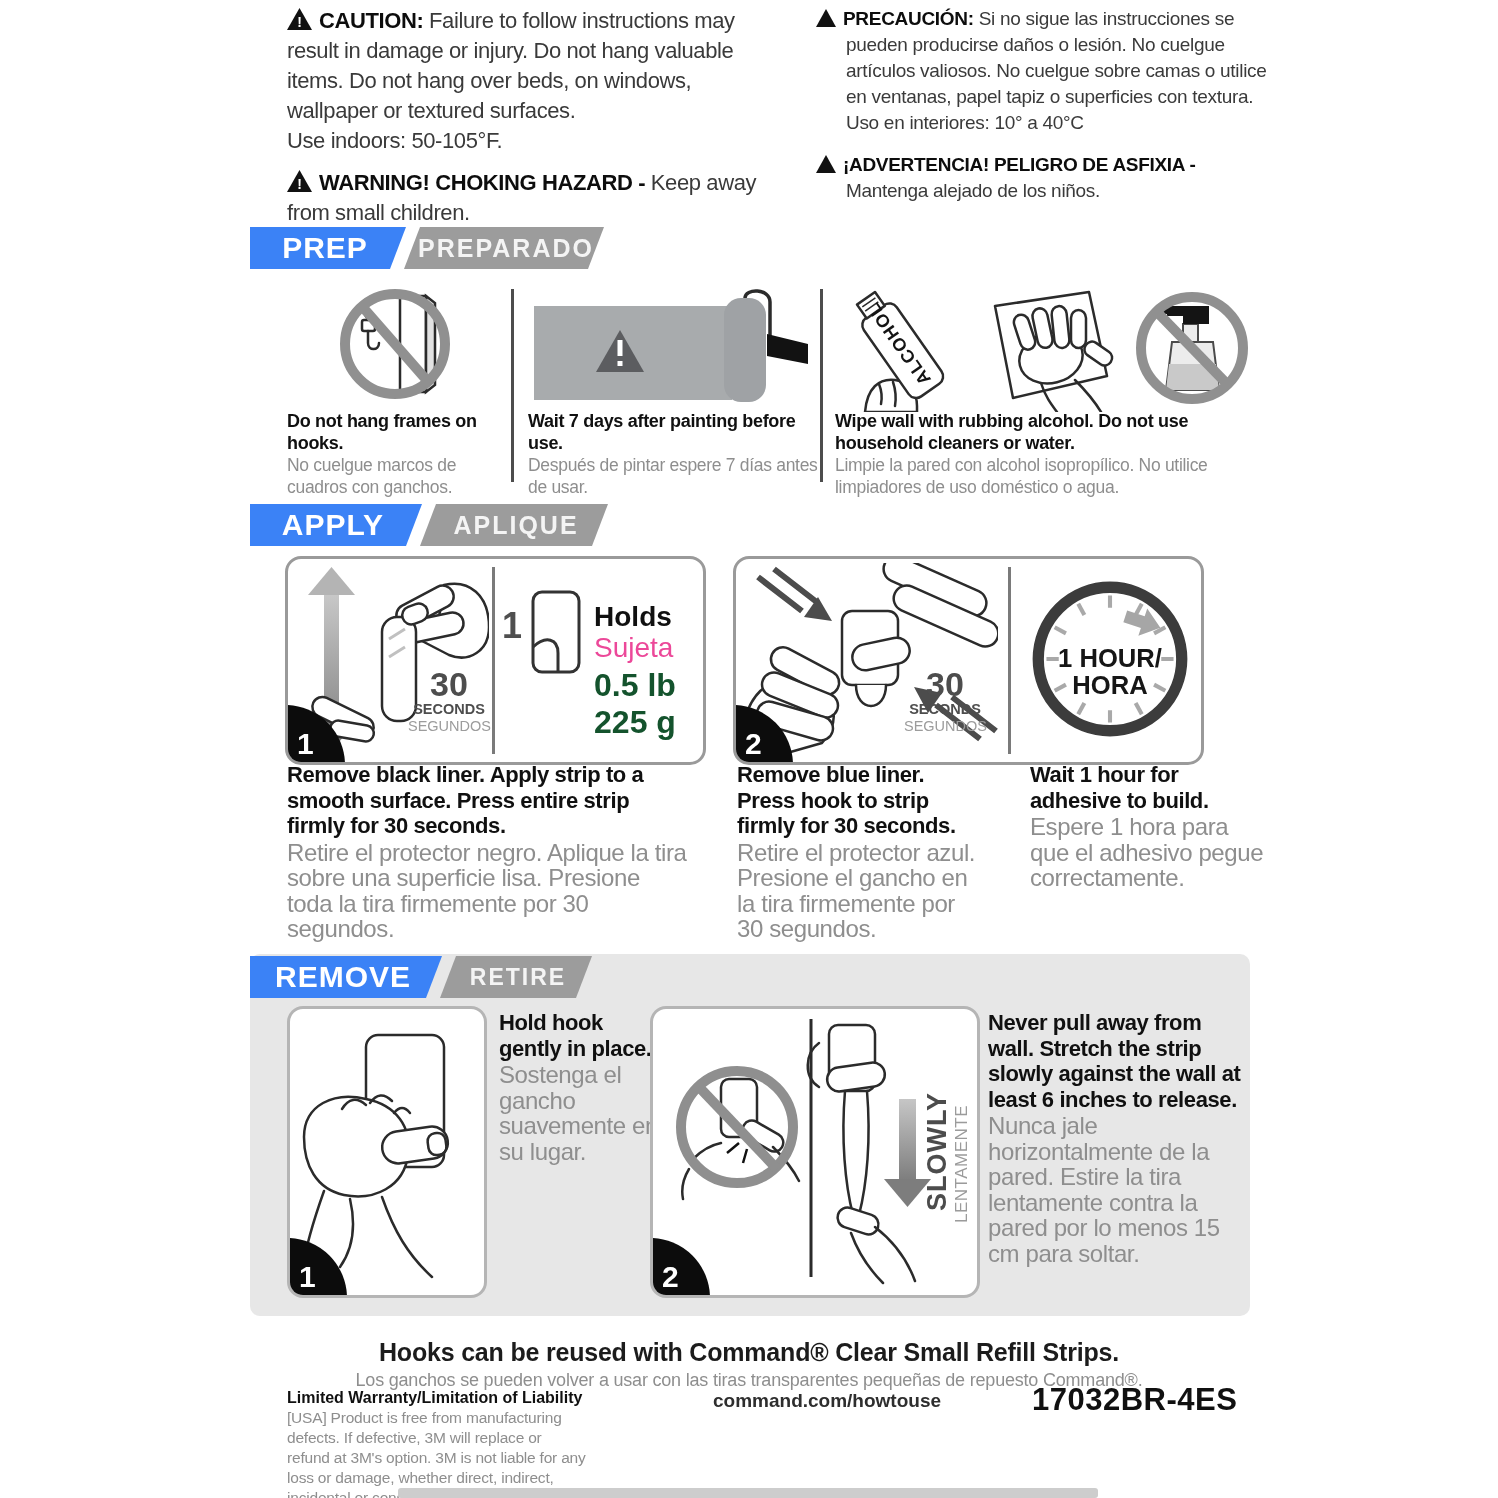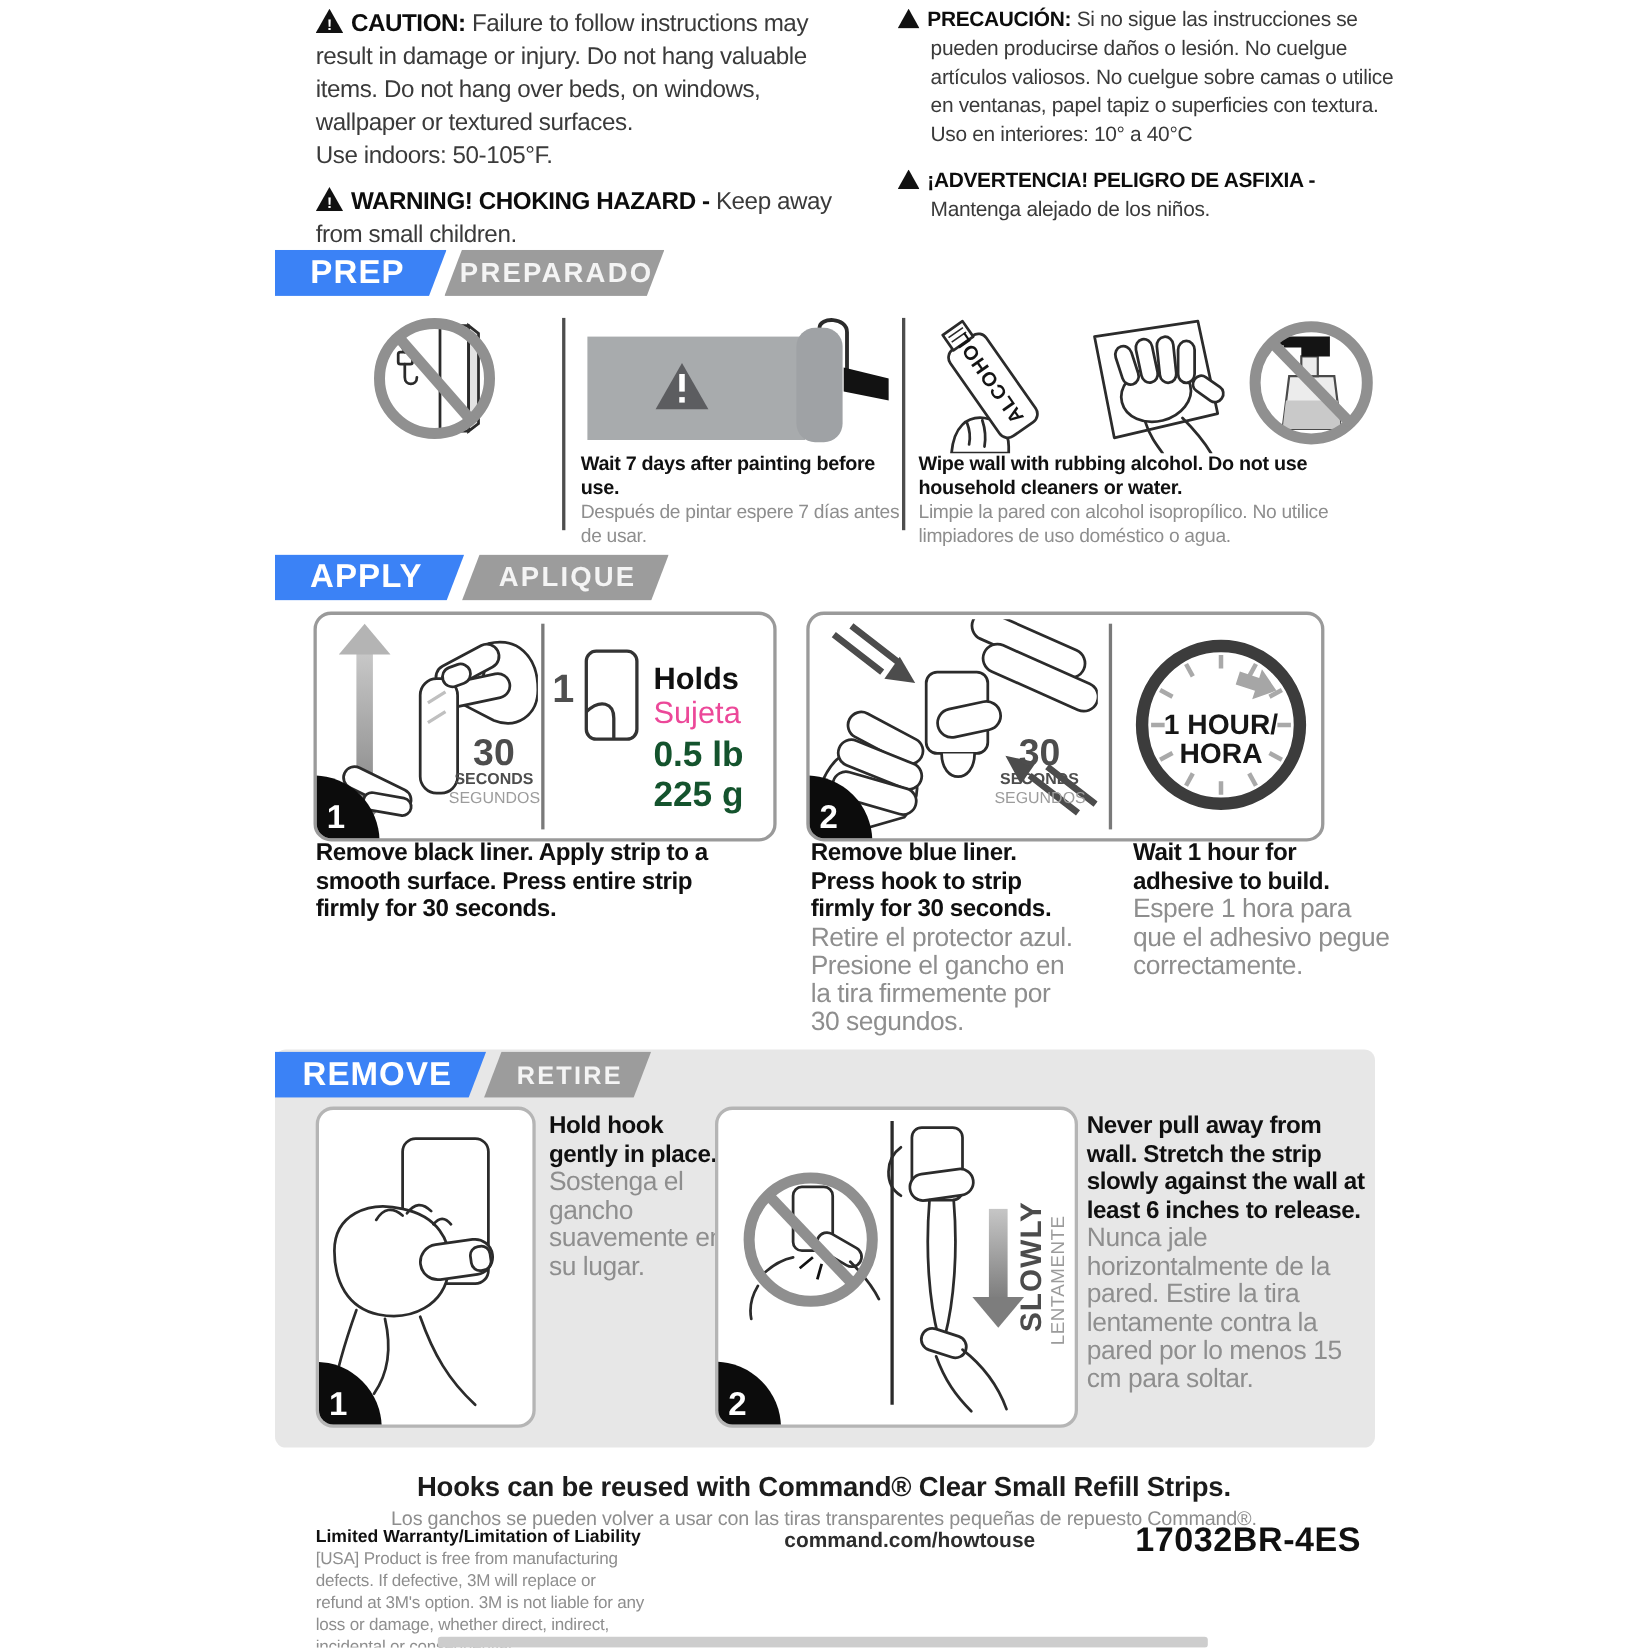--- a/index.html
+++ b/index.html
@@ -156,20 +156,24 @@
     <rect x="338" y="40" width="15" height="18" fill="#ececec" stroke="#4a4a4a" stroke-width="2"></rect>
     <polygon points="322,22 364,22 364,40 338,40 338,32 322,32" fill="#141414"></polygon>
     <rect x="316" y="24" width="8" height="6" fill="#141414"></rect>
     <circle cx="347" cy="64" r="51" fill="none" stroke="#909090" stroke-width="10"></circle>
     <line x1="311" y1="27" x2="383" y2="101" stroke="#909090" stroke-width="10"></line>
   </svg>
 
   <div class="vdiv" style="left:511px;top:289px;height:193px;"></div>
   <div class="vdiv" style="left:820px;top:289px;height:193px;"></div>
 
+  <div class="abs" style="left:287px;top:410px;width:225px;">
+    <div class="cap-en">Do not hang frames on hooks.</div>
+    <div class="cap-es">No cuelgue marcos de cuadros con ganchos.</div>
+  </div>
   <div class="abs" style="left:528px;top:410px;width:292px;">
     <div class="cap-en">Wait 7 days after painting before use.</div>
     <div class="cap-es">Después de pintar espere 7 días antes de usar.</div>
   </div>
   <div class="abs" style="left:835px;top:410px;width:420px;">
     <div class="cap-en">Wipe wall with rubbing alcohol. Do not use household cleaners or water.</div>
     <div class="cap-es">Limpie la pared con alcohol isopropílico. No utilice limpiadores de uso doméstico o agua.</div>
   </div>
 
   <div class="hdrb" style="left:250px;top:504px;width:166px;">APPLY</div>
@@ -261,20 +265,21 @@
       <text x="80" y="88" text-anchor="middle" font-size="25" font-weight="bold" fill="#161616">1 HOUR/</text>
       <text x="80" y="114" text-anchor="middle" font-size="25" font-weight="bold" fill="#161616">HORA</text>
     </svg>
     <div class="badge">
         <span>2</span>
       </div>
   </div>
 
   <div class="abs" style="left:287px;top:762px;width:400px;">
     <div class="bcap">Remove black liner. Apply strip to a smooth surface. Press entire strip firmly for 30 seconds.</div>
+    <div class="gcap">Retire el protector negro. Aplique la tira sobre una superficie lisa. Presione toda la tira firmemente por 30 segundos.</div>
   </div>
   <div class="abs" style="left:737px;top:762px;width:248px;">
     <div class="bcap">Remove blue liner. Press hook to strip firmly for 30 seconds.</div>
     <div class="gcap">Retire el protector azul. Presione el gancho en la tira firmemente por 30 segundos.</div>
   </div>
   <div class="abs" style="left:1030px;top:762px;width:235px;">
     <div class="bcap">Wait 1 hour for adhesive to build.</div>
     <div class="gcap">Espere 1 hora para que el adhesivo pegue correctamente.</div>
   </div>
 

